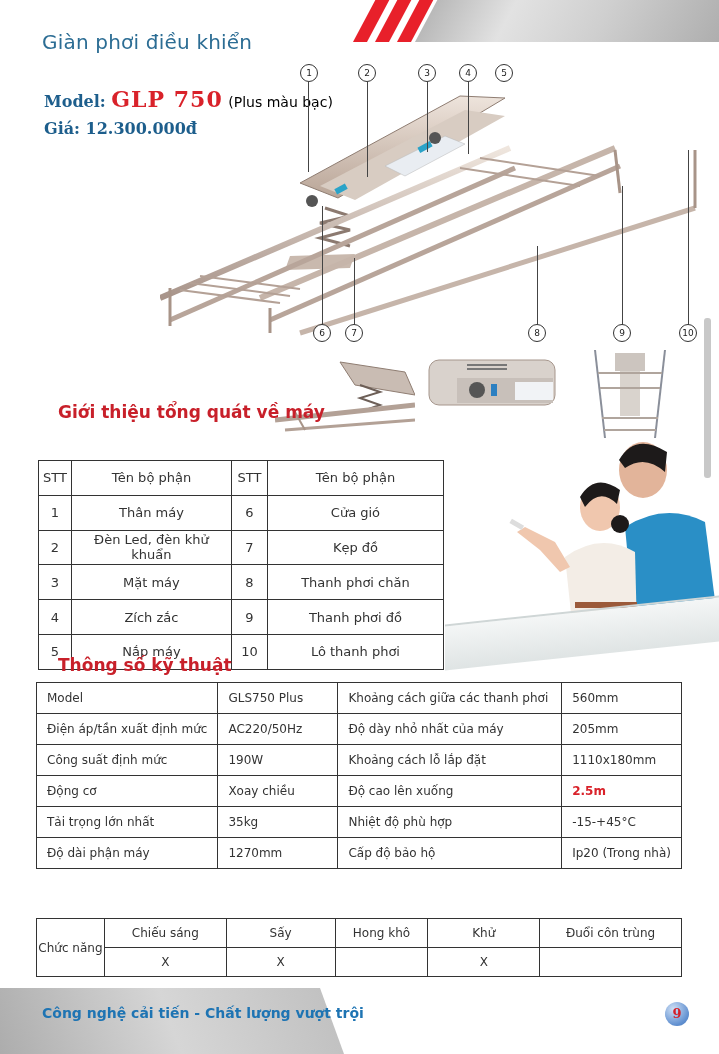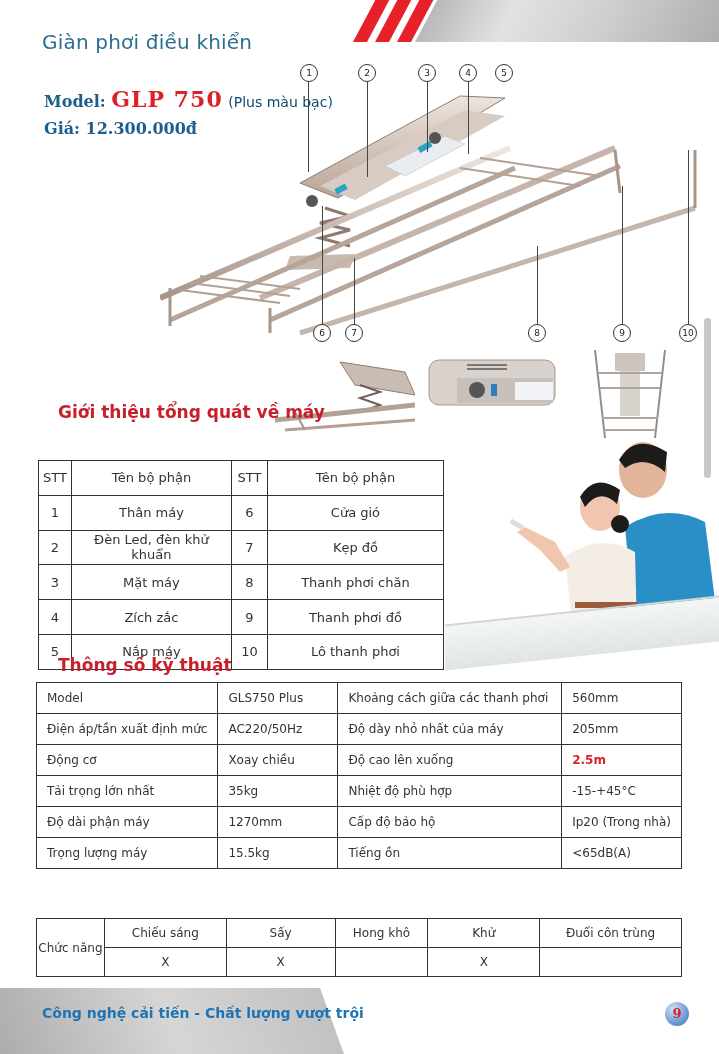--- a/index.html
+++ b/index.html
@@ -14,21 +14,21 @@
     transform: skewX(-28deg); transform-origin: bottom left;
   }
   .header-band .stripe {
     position: absolute; top: 0; width: 14px; height: 42px; background: #e8202a;
     transform: skewX(-28deg); transform-origin: bottom left;
   }
 
   .title { position: absolute; left: 42px; top: 30px; font-size: 20px; color: #2c6d94; font-family: "DejaVu Sans", sans-serif; font-weight: normal; letter-spacing: 0.2px; }
   .model-line { position: absolute; left: 44px; top: 86px; font-family: "DejaVu Serif", serif; font-weight: bold; color: #1d5e8c; font-size: 16px; white-space: nowrap; }
   .model-line .model-code { color: #d9222a; font-size: 22px; font-family: "DejaVu Serif", serif; font-weight: bold; letter-spacing: 1px; }
-  .model-line .model-note { font-family: "DejaVu Sans", sans-serif; font-weight: normal; font-size: 14px; color: #0c4a6e; }
+  .model-line .model-note { font-family: "DejaVu Sans", sans-serif; font-weight: normal; font-size: 14px; color: #000000; }
   .price-line { position: absolute; left: 44px; top: 119px; font-family: "DejaVu Serif", serif; font-weight: bold; color: #1d5e8c; font-size: 16px; }
 
   
   .diagram { position: absolute; left: 160px; top: 58px; width: 560px; height: 290px; }
   .callout { position: absolute; width: 18px; height: 18px; border: 1px solid #333; border-radius: 50%; background: #fff; font-size: 9px; line-height: 16px; text-align: center; color: #222; }
   .leader { position: absolute; width: 1px; background: #444; }
 
   .scroll-thumb { position: absolute; left: 704px; top: 318px; width: 7px; height: 160px; background: #c8c8c8; border-radius: 3px; }
 
   .section-title { position: absolute; font-family: "DejaVu Sans", sans-serif; font-weight: bold; color: #c8202a; font-size: 17px; margin-left: 20px; }
@@ -252,42 +252,42 @@
     <td>Khoảng cách giữa các thanh phơi</td>
     <td>560mm</td>
   </tr>
   <tr>
     <td>Điện áp/tần xuất định mức</td>
     <td>AC220/50Hz</td>
     <td>Độ dày nhỏ nhất của máy</td>
     <td>205mm</td>
   </tr>
   <tr>
+    <td>Công suất định mức</td>
+    <td>190W</td>
+    <td>Khoảng cách lỗ lắp đặt</td>
+    <td>1110x180mm</td>
+  </tr>
+  <tr>
     <td>Động cơ</td>
     <td>Xoay chiều</td>
     <td>Độ cao lên xuống</td>
     <td class="hl">2.5m</td>
   </tr>
   <tr>
     <td>Tải trọng lớn nhất</td>
     <td>35kg</td>
     <td>Nhiệt độ phù hợp</td>
     <td>-15-+45°C</td>
   </tr>
   <tr>
     <td>Độ dài phận máy</td>
     <td>1270mm</td>
     <td>Cấp độ bảo hộ</td>
     <td>Ip20 (Trong nhà)</td>
-  </tr>
-  <tr>
-    <td>Trọng lượng máy</td>
-    <td>15.5kg</td>
-    <td>Tiếng ồn</td>
-    <td>&lt;65dB(A)</td>
   </tr>
 </tbody>
   </table>
 
 <table class="funcs">
   <colgroup>
     <col style="width:68px">
       <col style="width:122px">
       <col style="width:109px">
       <col style="width:93px">

